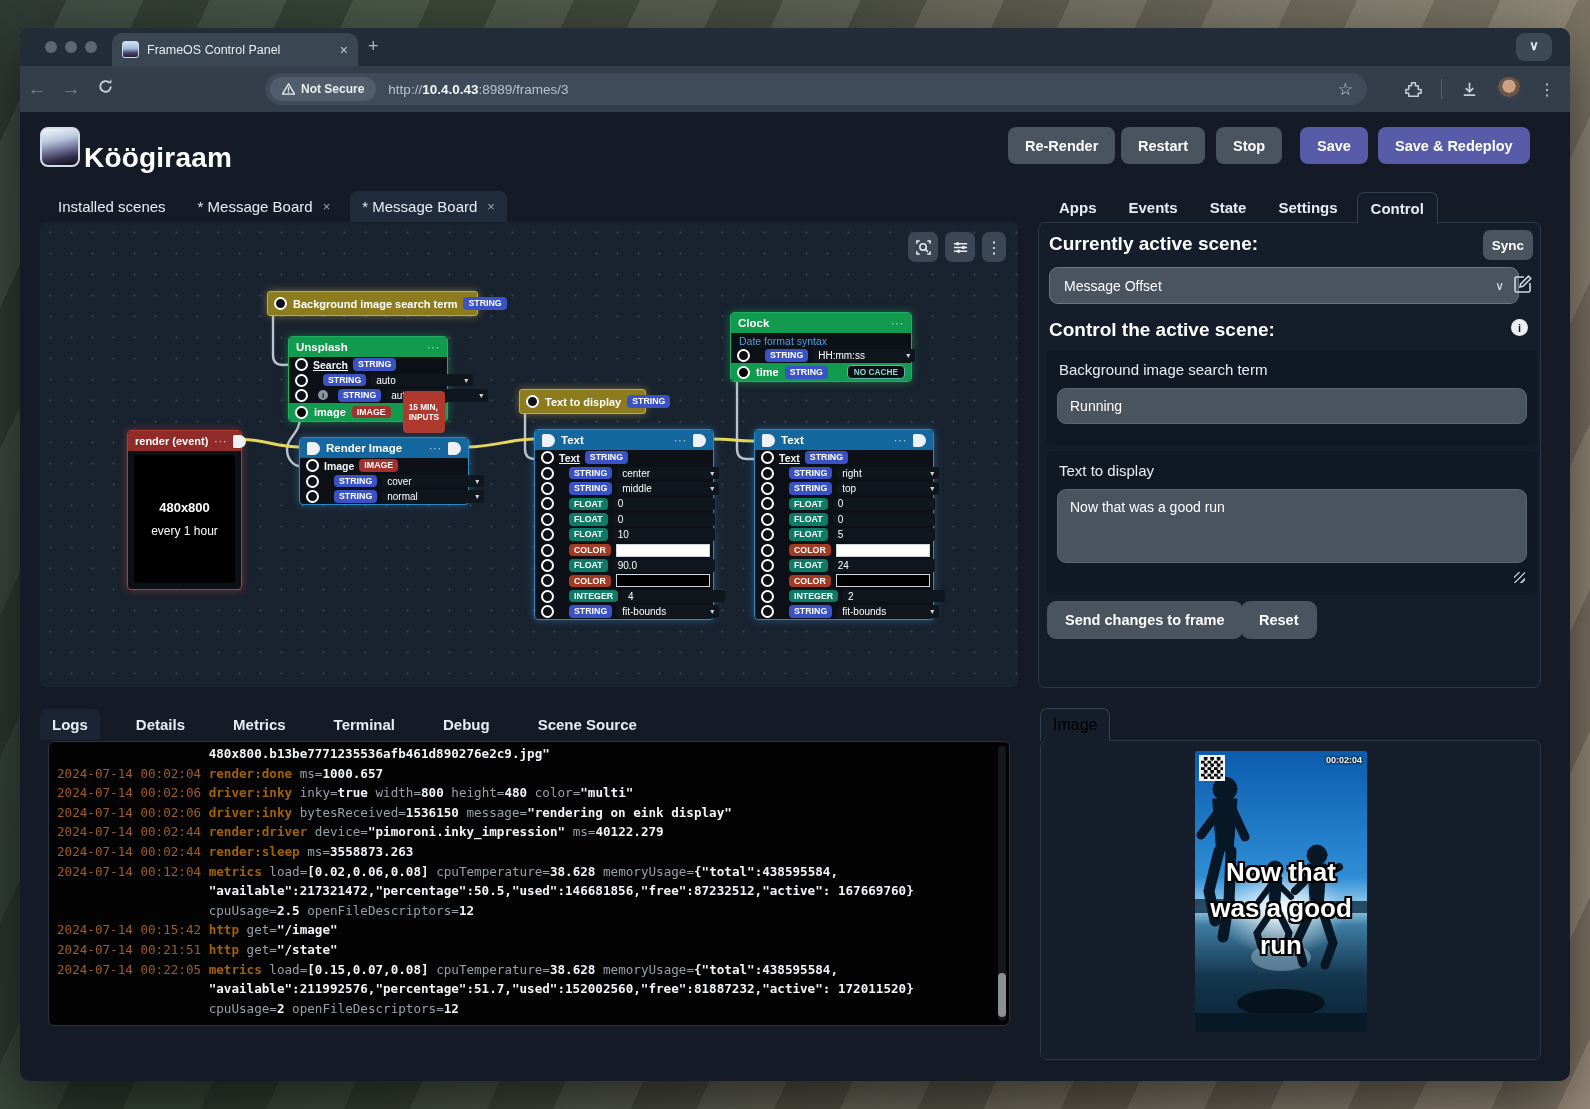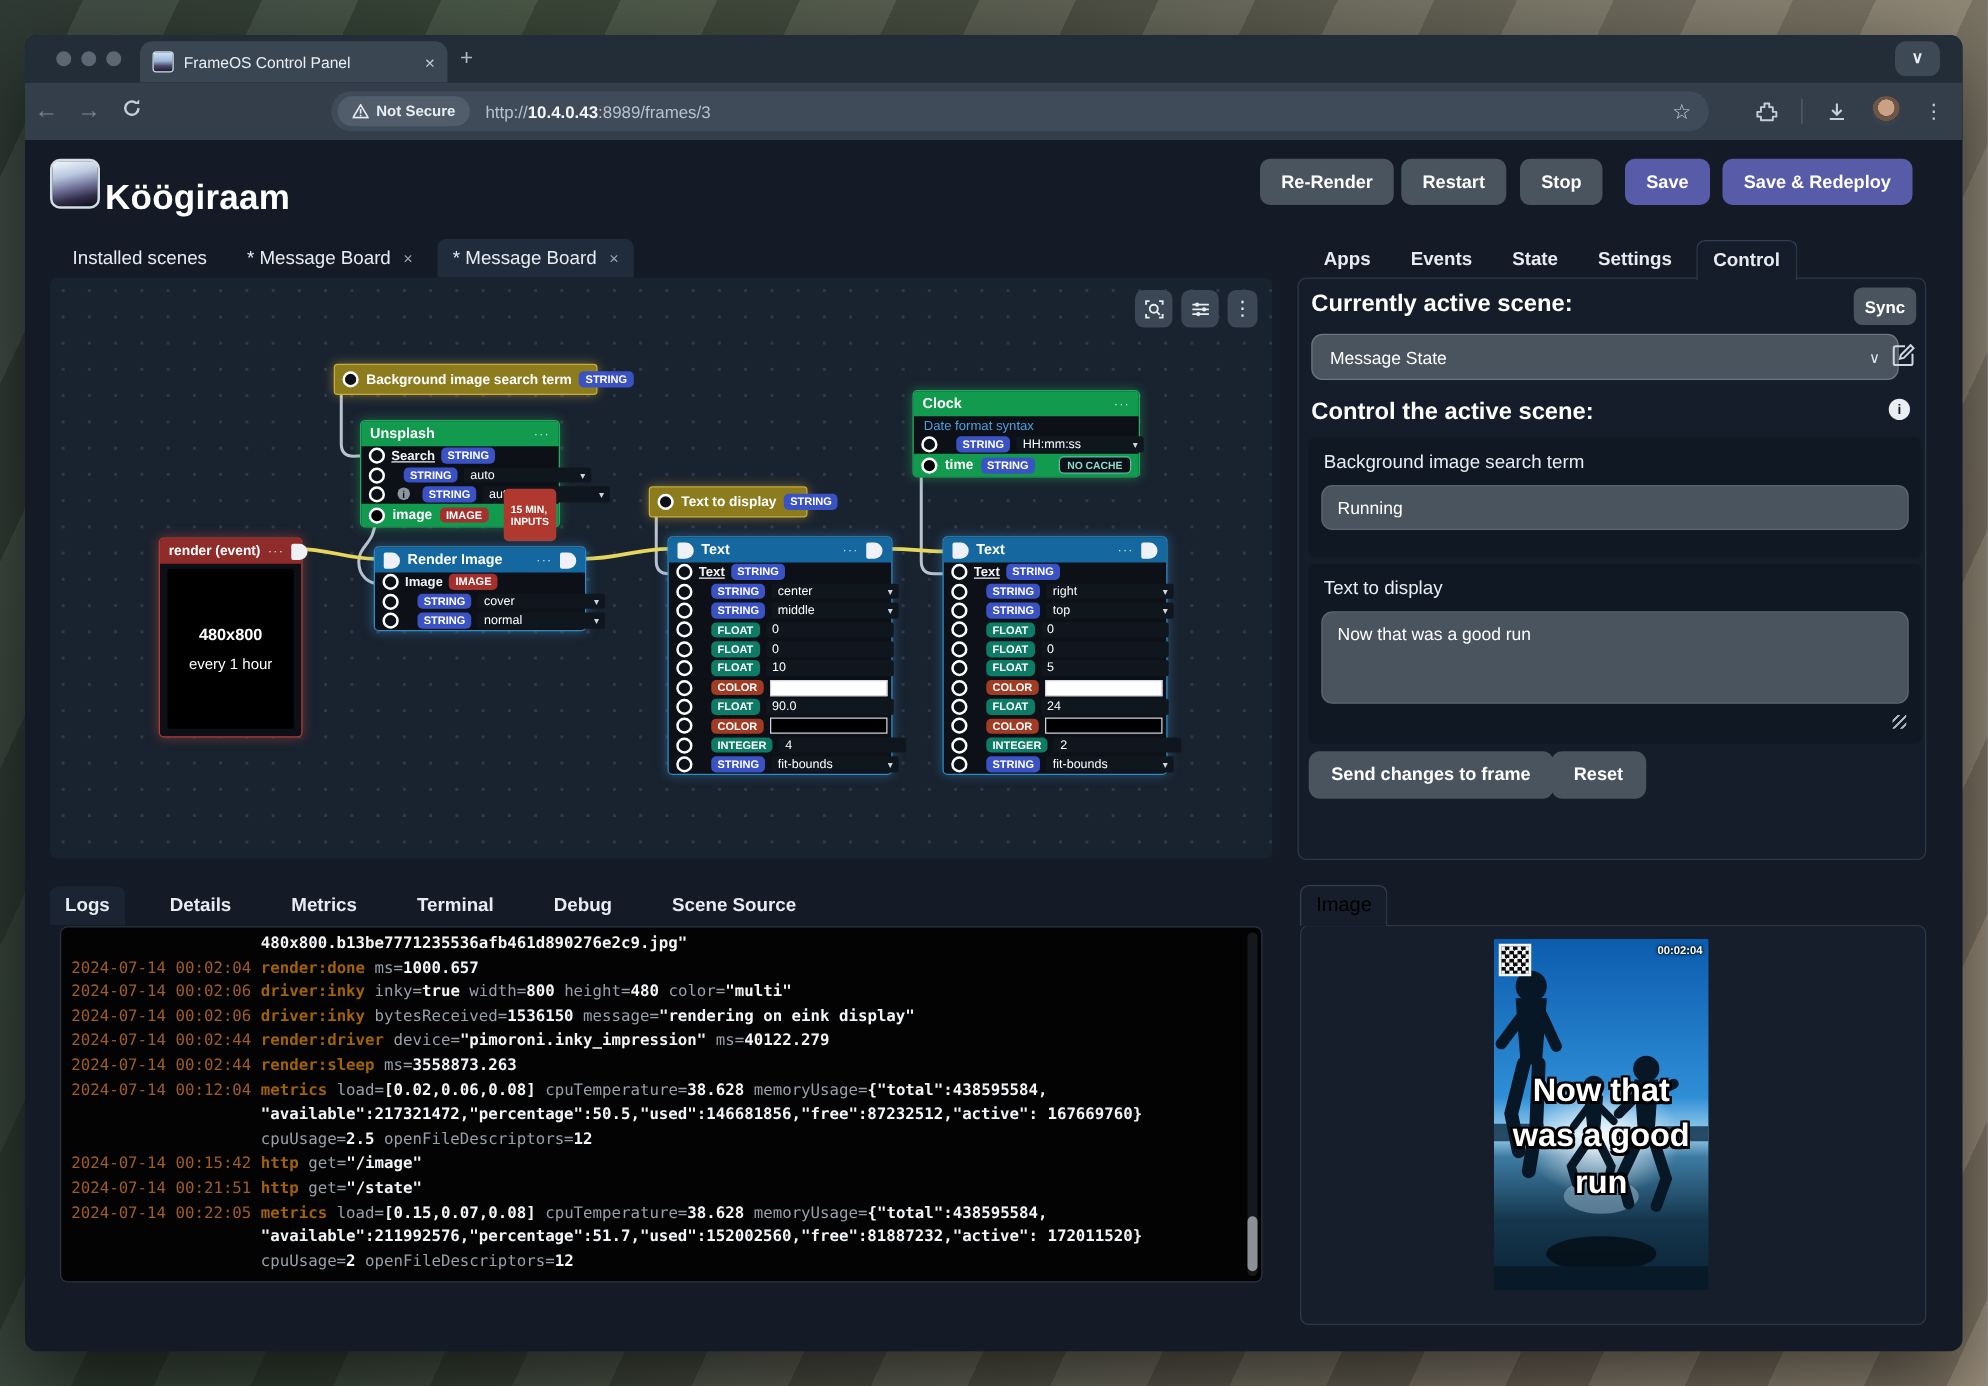--- a/index.html
+++ b/index.html
@@ -577,21 +577,21 @@
     <div class="rtab">Events</div>
     <div class="rtab">State</div>
     <div class="rtab">Settings</div>
     <div class="rtab active">Control</div>
   </div>
 
   <div class="rpanel">
     <div class="rhead" style="position:absolute;left:10px;top:10px;">Currently active scene:</div>
     <div class="syncbtn">Sync</div>
     <div class="sel">
-      <span>Message State</span>
+      <span>Message Offset</span>
       <span class="chev">∨</span>
     </div>
     <span class="editic">
       <svg width="22" height="22" viewBox="0 0 22 22">
           <path d="M12 4H4.5A1.5 1.5 0 0 0 3 5.5v12A1.5 1.5 0 0 0 4.5 19h12a1.5 1.5 0 0 0 1.5-1.5V10" fill="none" stroke="#cfd7e0" stroke-width="1.6"></path>
           <path d="M16.5 3.2l2.3 2.3L11 13.3l-3 .7.7-3z" fill="none" stroke="#cfd7e0" stroke-width="1.6"></path>
         </svg>
     </span>
     <div class="rhead" style="position:absolute;left:10px;top:96px;">Control the active scene:</div>
     <span class="infoic">i</span>

